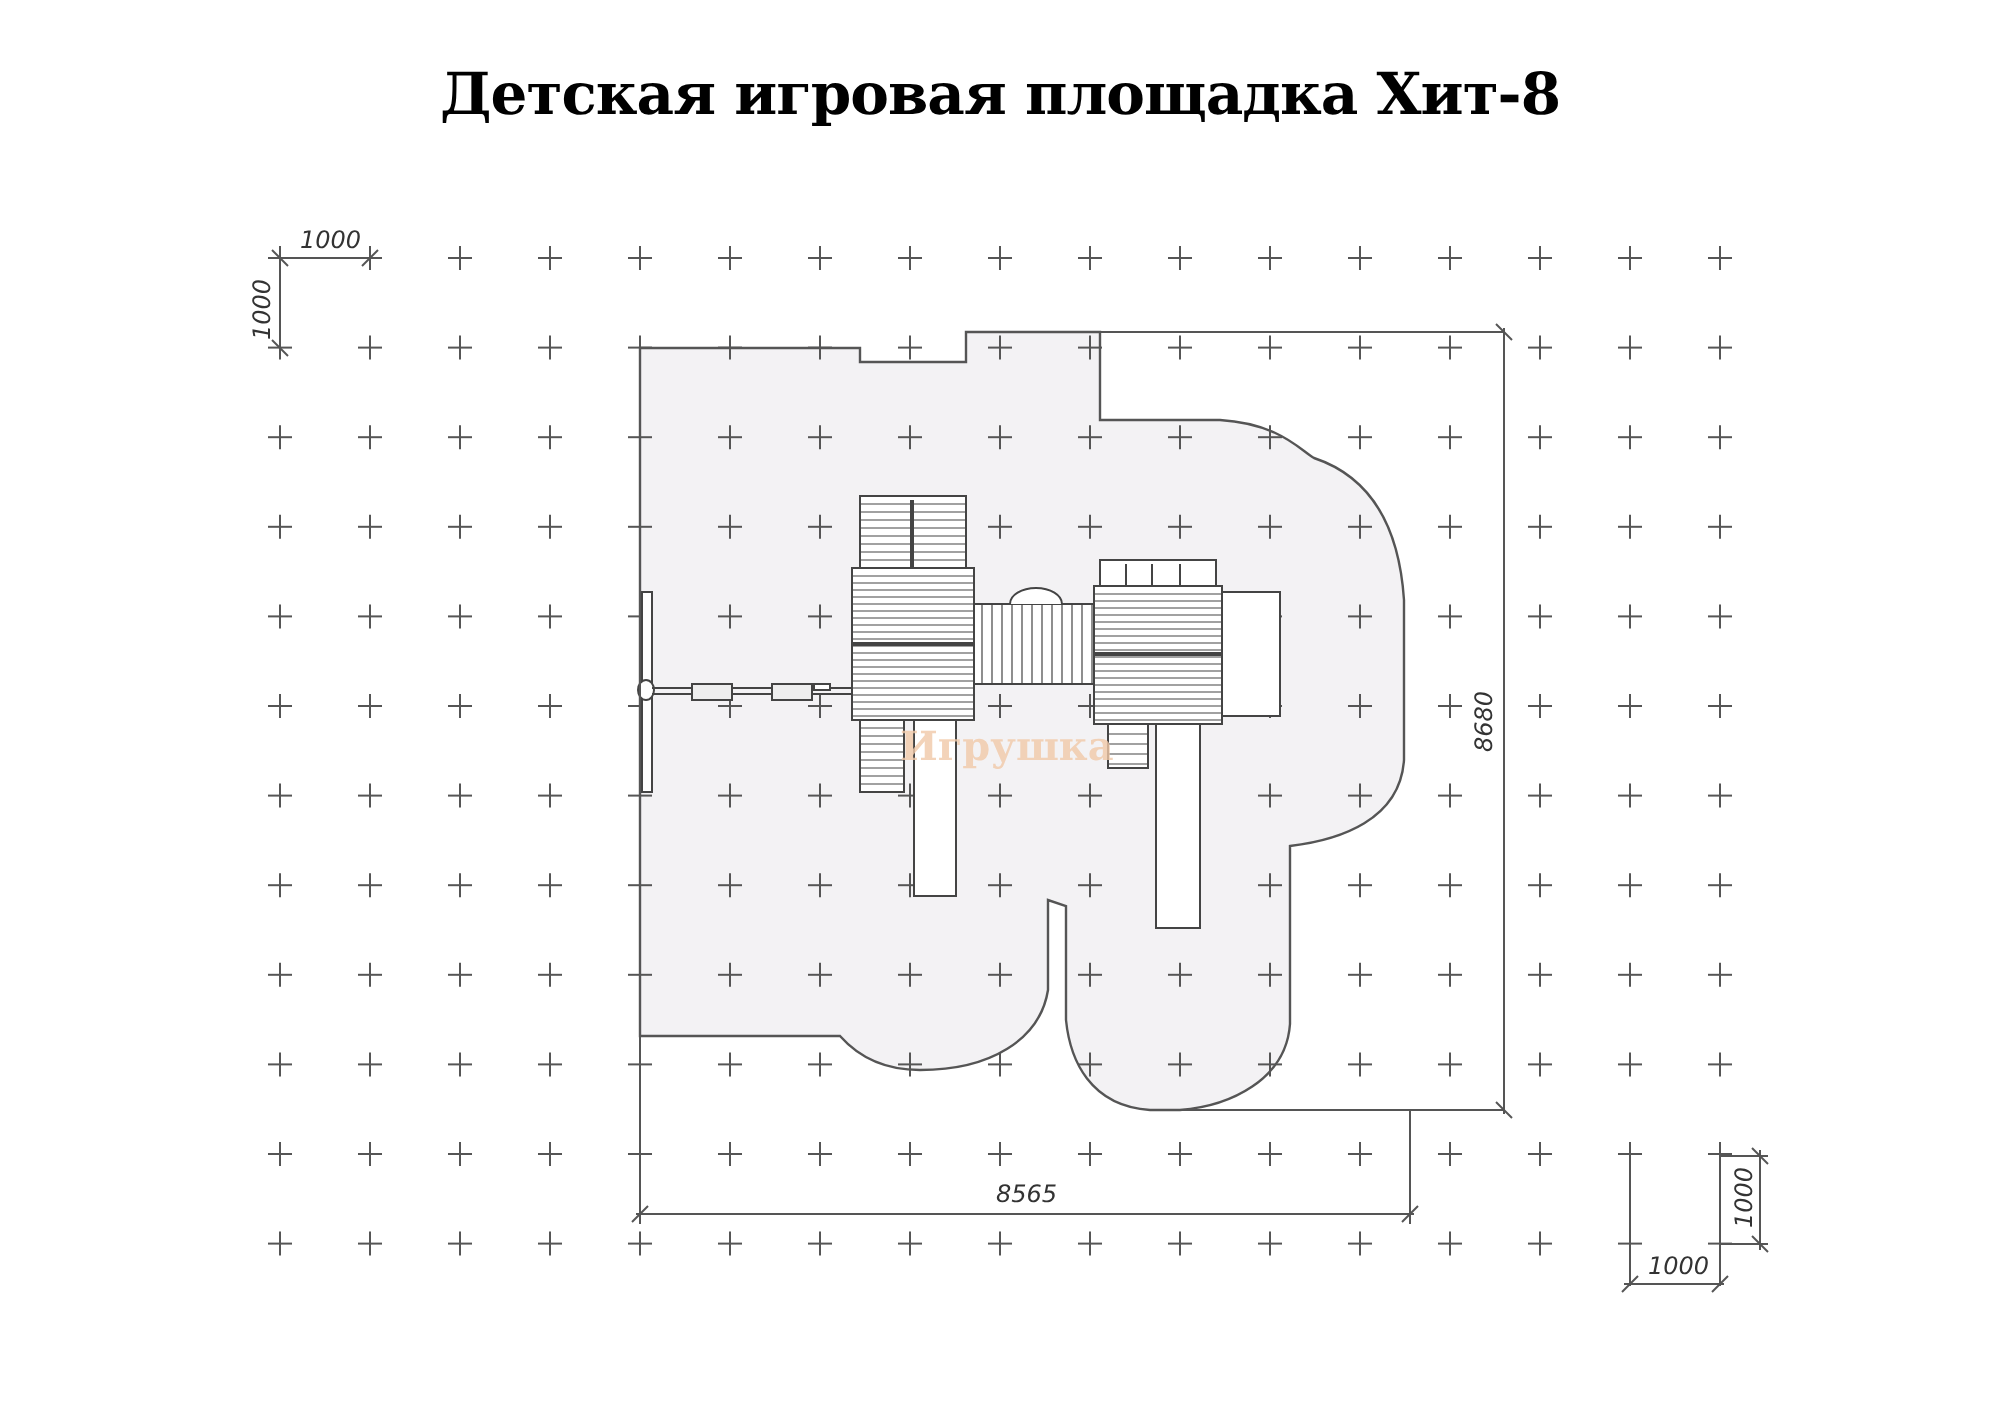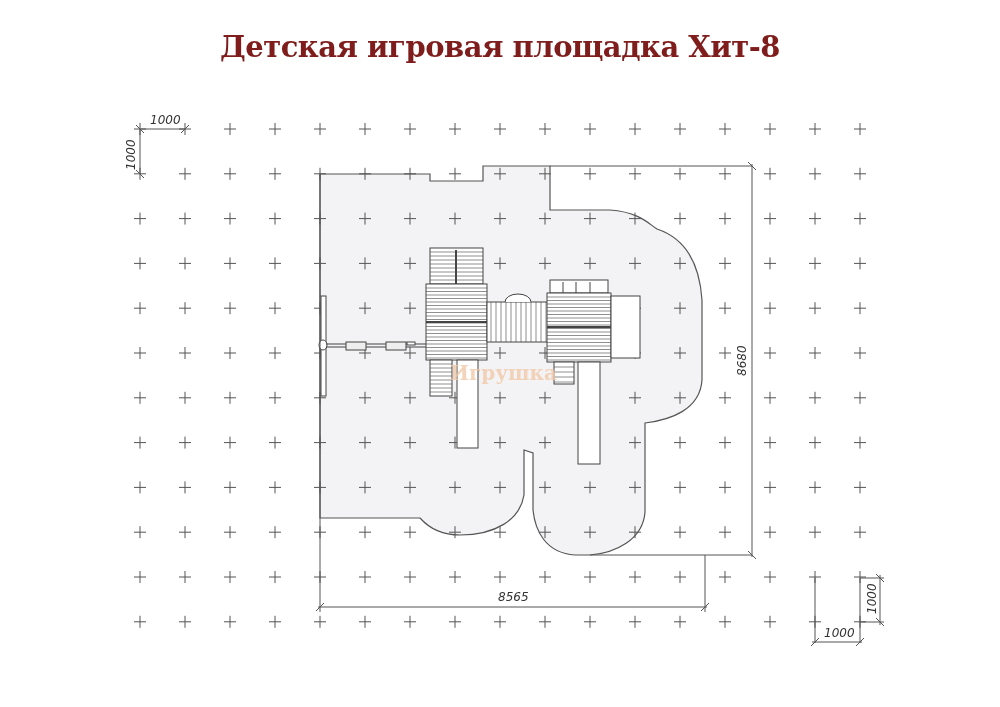--- a/index.html
+++ b/index.html
@@ -1,17 +1,17 @@
 <!DOCTYPE html>
 <html><head>
 <meta charset="utf-8">
 <style>
   html,body{margin:0;padding:0;background:#fff;}
   body{width:1000px;height:707px;position:relative;overflow:hidden;font-family:"DejaVu Sans",sans-serif;}
-  .title{position:absolute;left:0;top:30px;width:1000px;text-align:center;font-family:"DejaVu Serif",serif;font-weight:bold;font-size:29px;color:#7f1d1d;letter-spacing:-0.5px;}
+  .title{position:absolute;left:0;top:30px;width:1000px;text-align:center;font-family:"DejaVu Serif",serif;font-weight:bold;font-size:29px;color:#000000;letter-spacing:-0.5px;}
   svg{position:absolute;left:0;top:0;}
   .dimtext{font-family:"DejaVu Sans",sans-serif;font-style:italic;font-size:12px;fill:#333;}
 </style>
 </head>
 <body>
 
 <div class="title">Детская игровая площадка Хит-8</div>
 
 <svg width="1000" height="707" viewBox="0 0 1000 707">
 

